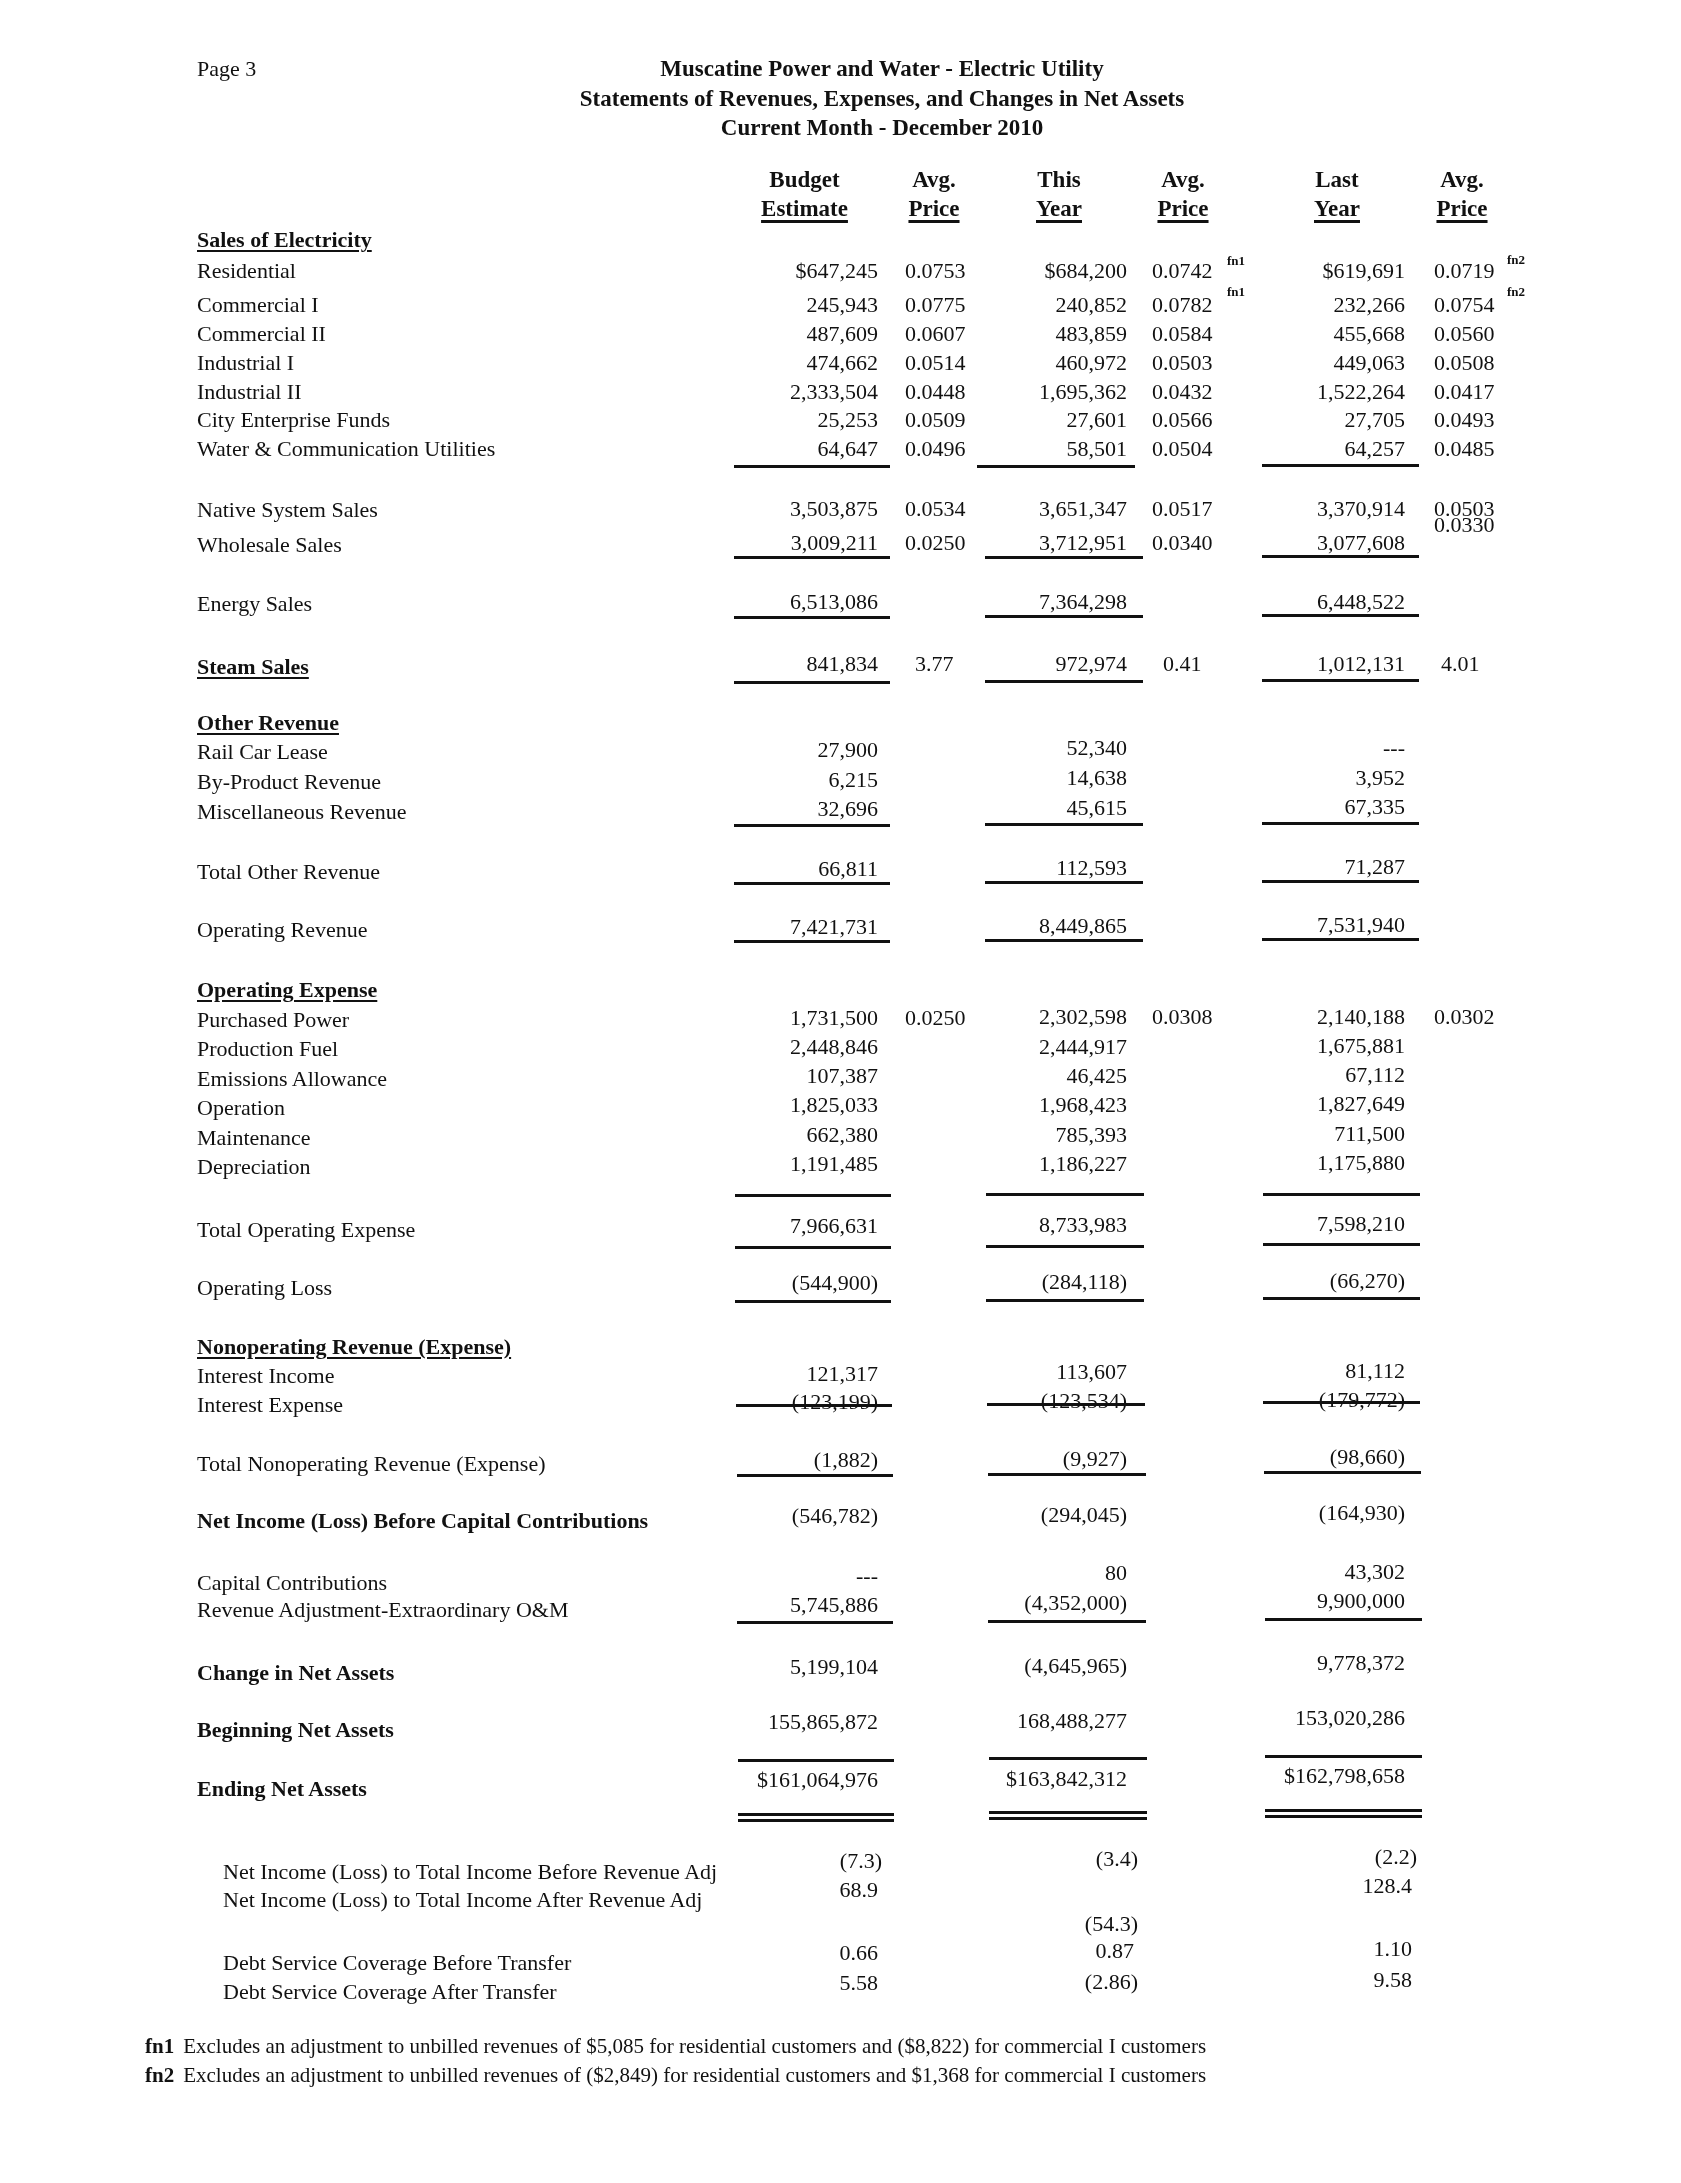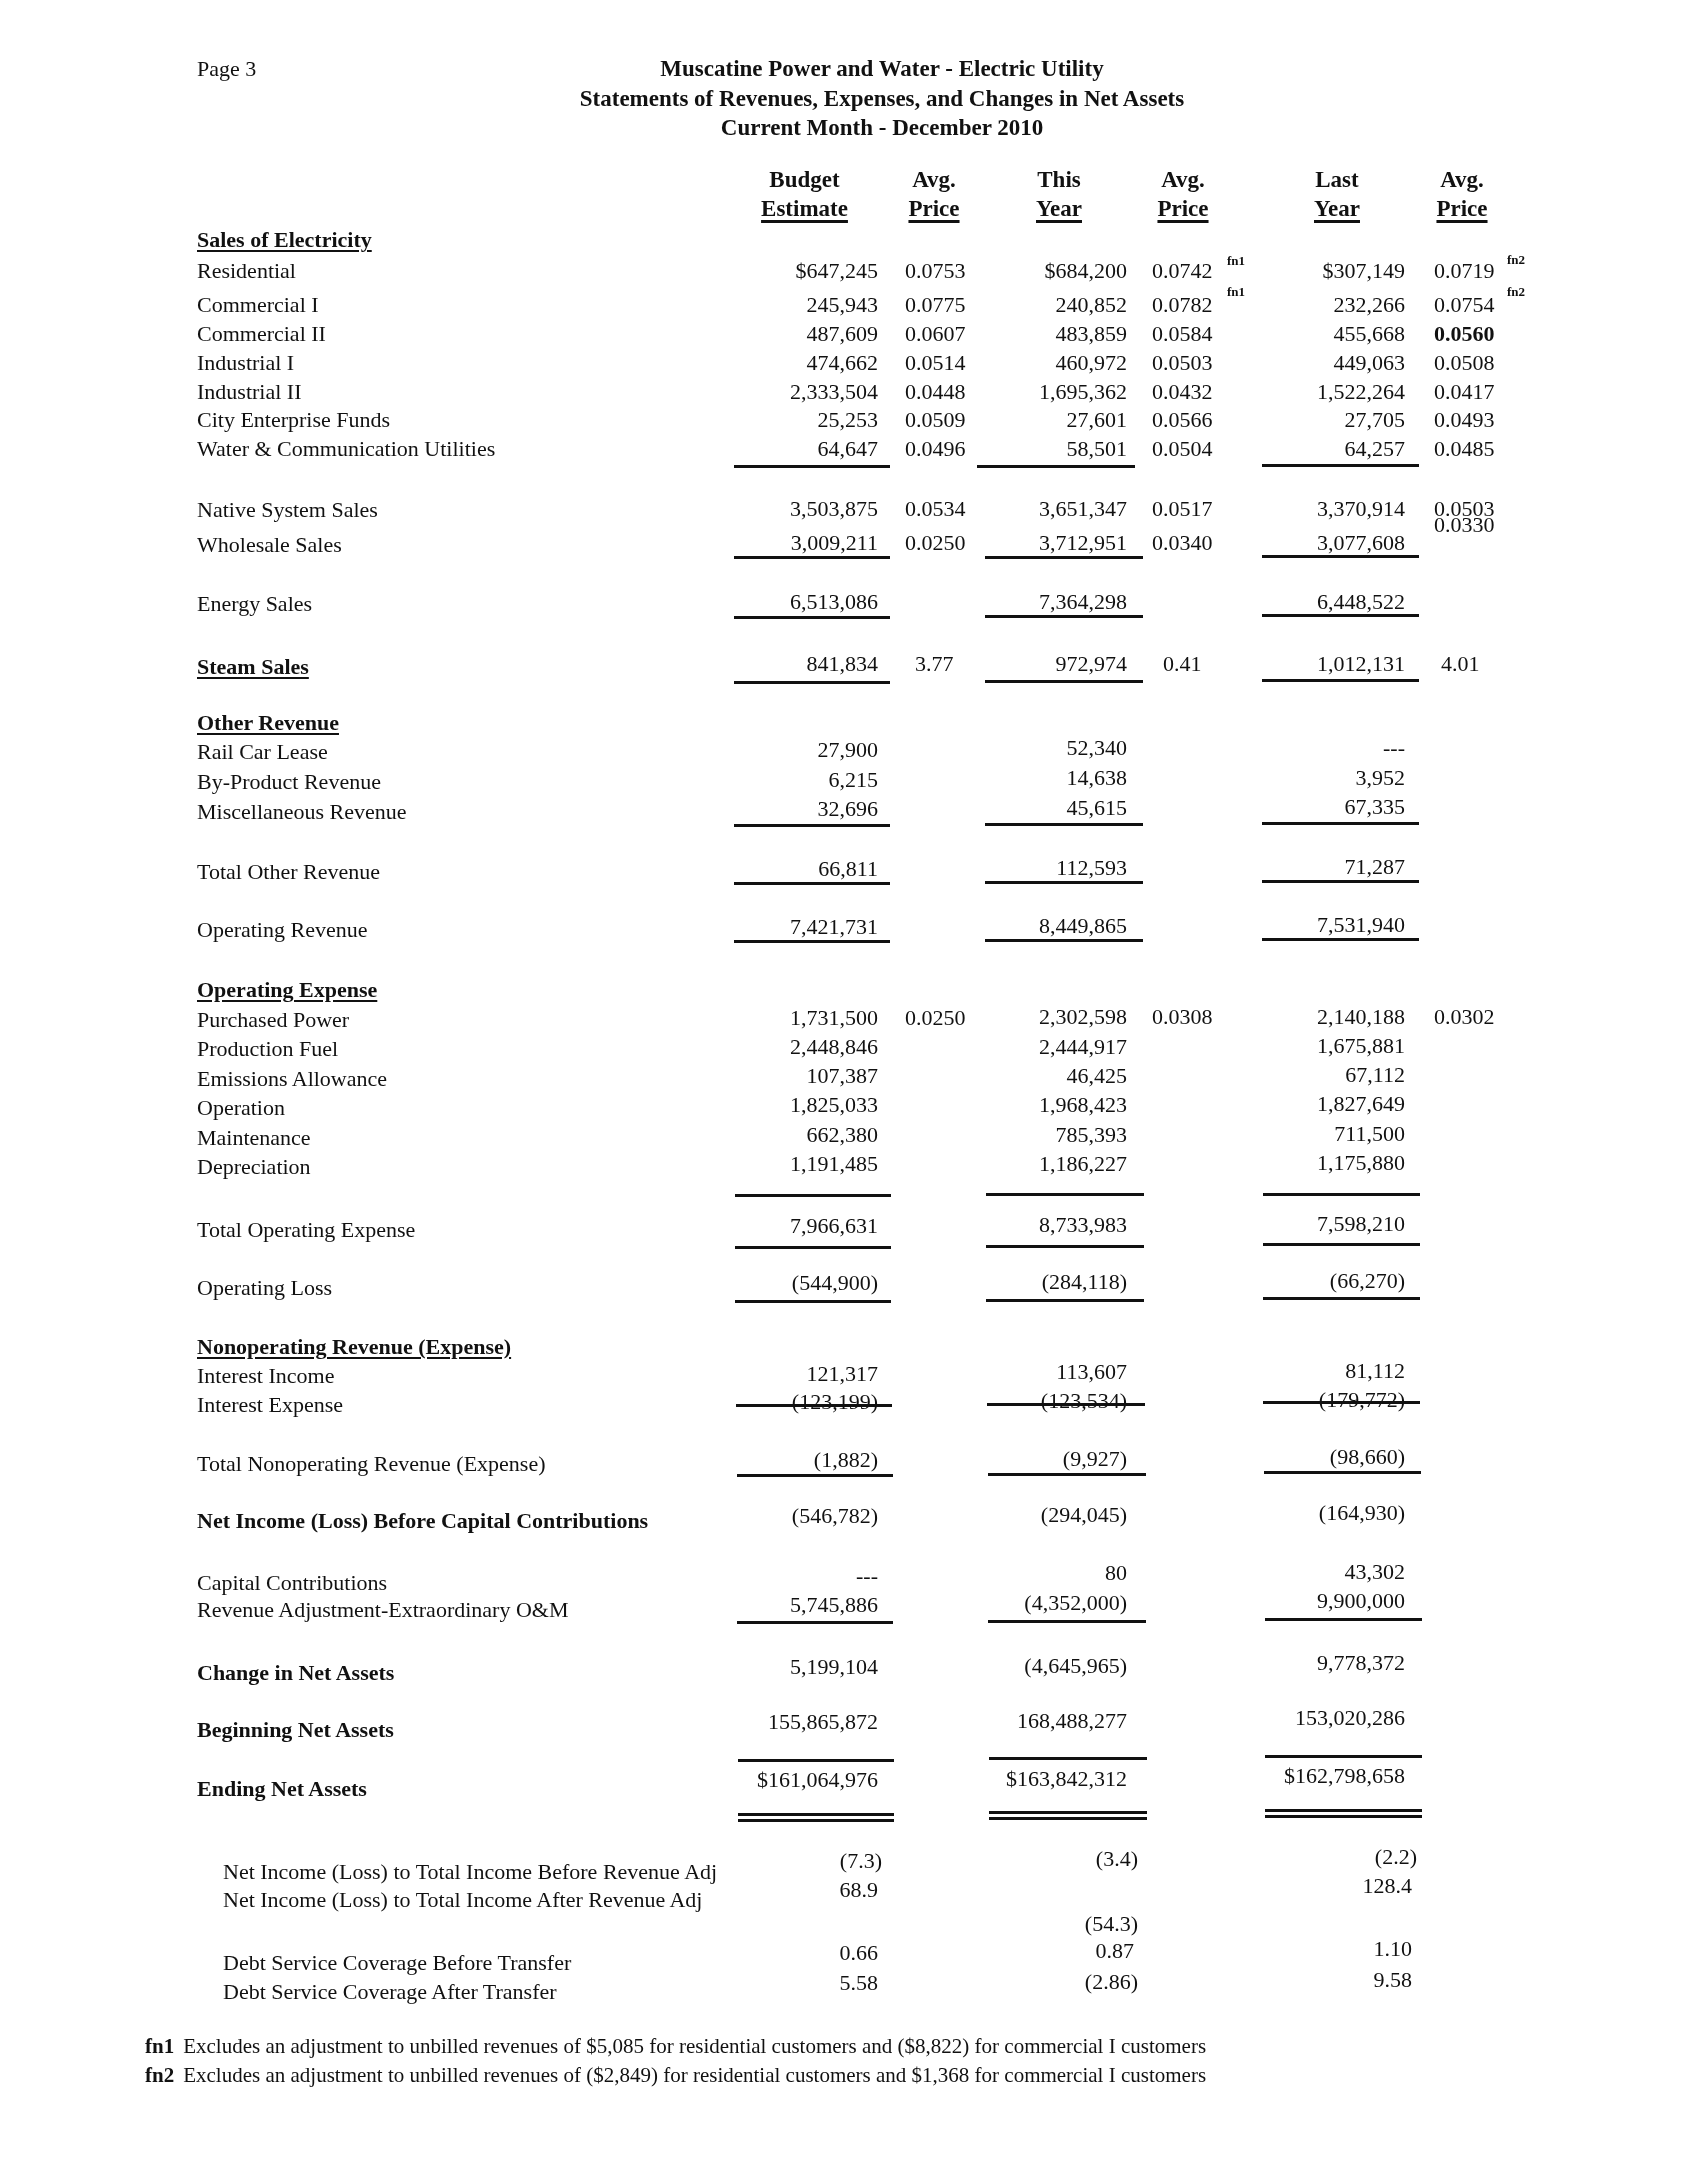--- a/index.html
+++ b/index.html
@@ -61,21 +61,21 @@
 
 <div class="abs t b u" style="left:151px;top:227px;">Sales of Electricity</div>
 
 <div>
   <div class="abs t" style="left:151px;top:258px;">Residential</div>
   <div class="num c-bud" style="top:258px;">$647,245</div>
   <div class="num c-bp" style="top:258px;">0.0753</div>
   <div class="num c-ty" style="top:258px;">$684,200</div>
   <div class="num c-tp" style="top:258px;">0.0742</div>
   <div class="fn" style="left:1227px;top:253px;">fn1</div>
-  <div class="num c-ly" style="top:258px;">$307,149</div>
+  <div class="num c-ly" style="top:258px;">$619,691</div>
   <div class="num c-lp" style="top:258px;">0.0719</div>
   <div class="fn" style="left:1507px;top:252px;">fn2</div>
 </div>
 
 <div>
   <div class="abs t" style="left:151px;top:292px;">Commercial I</div>
   <div class="num c-bud" style="top:292px;">245,943</div>
   <div class="num c-bp" style="top:292px;">0.0775</div>
   <div class="num c-ty" style="top:292px;">240,852</div>
   <div class="num c-tp" style="top:292px;">0.0782</div>
@@ -85,21 +85,21 @@
   <div class="fn" style="left:1507px;top:284px;">fn2</div>
 </div>
 
 <div>
   <div class="abs t" style="left:151px;top:321px;">Commercial II</div>
   <div class="num c-bud" style="top:321px;">487,609</div>
   <div class="num c-bp" style="top:321px;">0.0607</div>
   <div class="num c-ty" style="top:321px;">483,859</div>
   <div class="num c-tp" style="top:321px;">0.0584</div>
   <div class="num c-ly" style="top:321px;">455,668</div>
-  <div class="num c-lp" style="top:321px;font-weight:bold;">0.0560</div>
+  <div class="num c-lp" style="top:321px;">0.0560</div>
 </div>
 
 <div>
   <div class="abs t" style="left:151px;top:350px;">Industrial I</div>
   <div class="num c-bud" style="top:350px;">474,662</div>
   <div class="num c-bp" style="top:350px;">0.0514</div>
   <div class="num c-ty" style="top:350px;">460,972</div>
   <div class="num c-tp" style="top:350px;">0.0503</div>
   <div class="num c-ly" style="top:350px;margin-left:9px;">449,063</div>
   <div class="num c-lp" style="top:350px;">0.0508</div>

